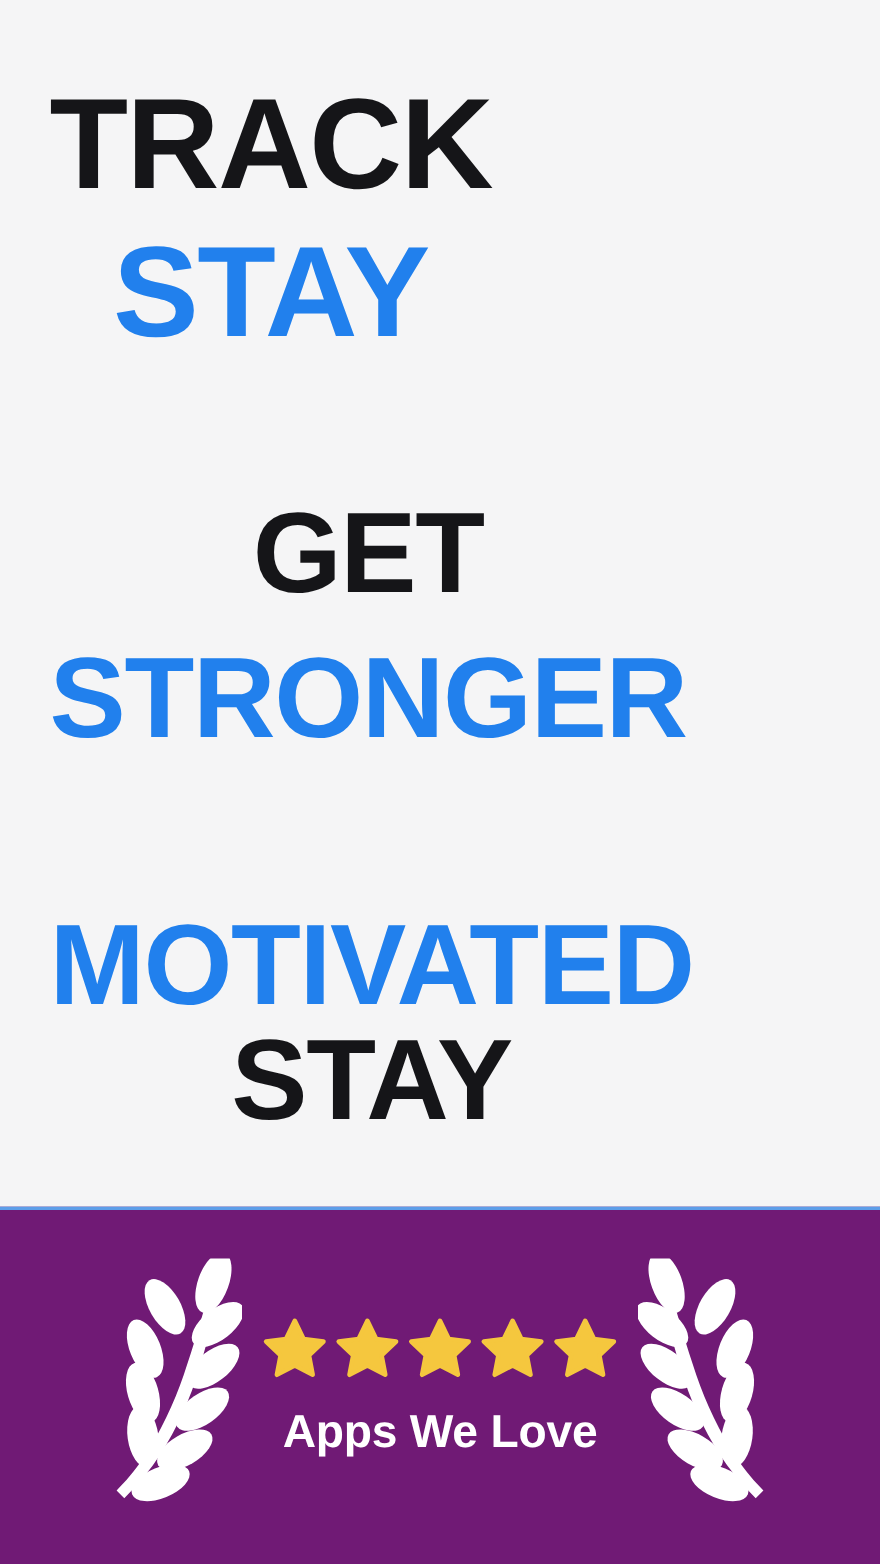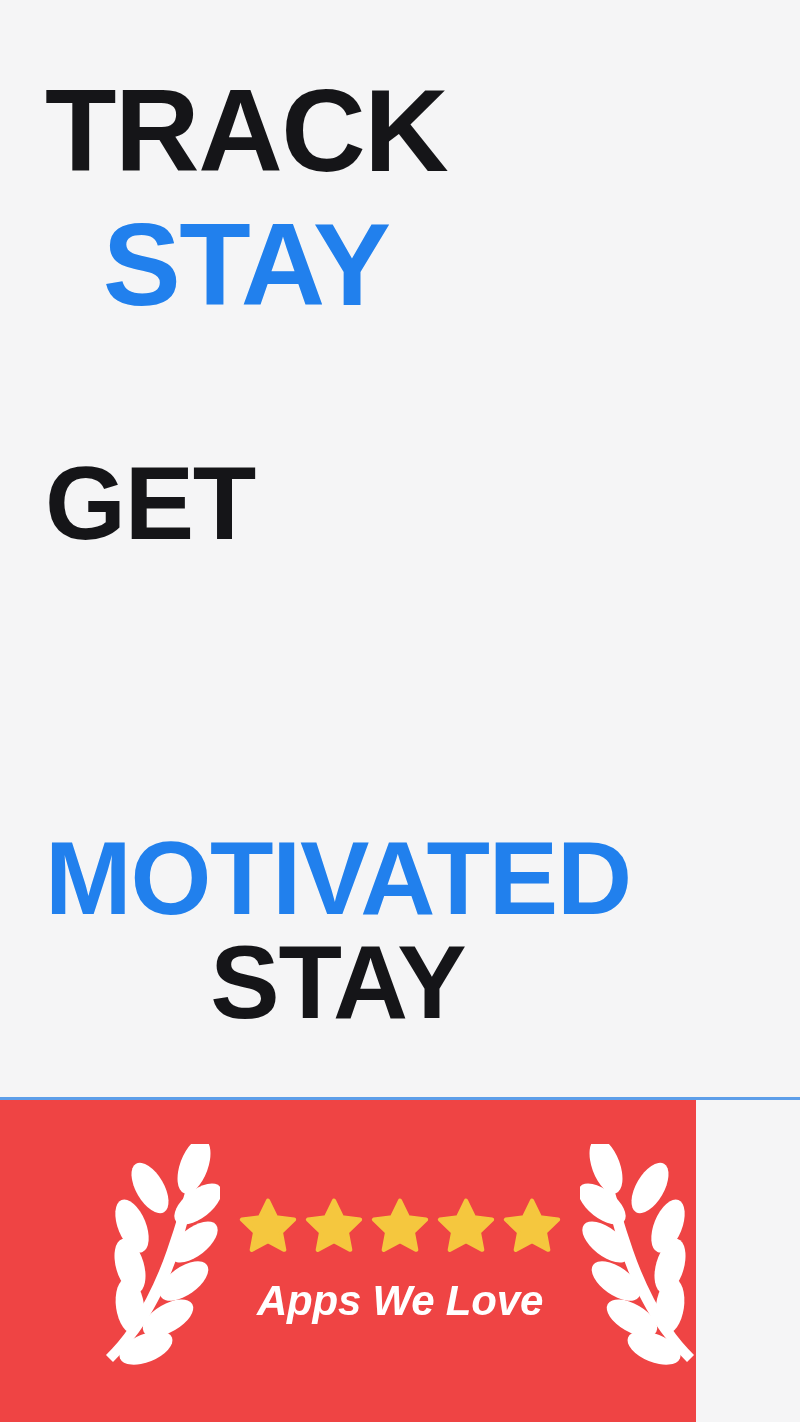--- a/index.html
+++ b/index.html
@@ -66,25 +66,24 @@
   
   #group-3 { top: 798px; }
   #group-3 .headline-line { font-size: 104px; }
   #group-3 .l2 { margin-top: 28px; }
 
   
   .award-banner {
     position: absolute;
     left: 0;
     top: 1097px;
-    width: 696px;
+    width: 800px;
     height: 325px;
-    background: #ef4444;
+    background: #701a75;
     box-sizing: border-box;
-    font-style: italic;
   }
   .banner-topline {
     position: absolute;
     left: 0;
     top: 0;
     width: 800px;
     height: 3px;
     background: #5d9ee9;
   }
 
@@ -150,20 +149,21 @@
 
   <section class="hero">
 
     <div class="headline-group" id="group-1">
       <span class="headline-line dark l1">TRACK</span>
       <span class="headline-line brand l2">STAY</span>
     </div>
 
     <div class="headline-group" id="group-2">
       <span class="headline-line dark l1">GET</span>
+      <span class="headline-line brand l2">STRONGER</span>
     </div>
 
     <div class="headline-group" id="group-3">
       <span class="headline-line brand l2">MOTIVATED</span>
       <span class="headline-line dark l1">STAY</span>
     </div>
 
   </section>
 
   <section class="award-banner">

